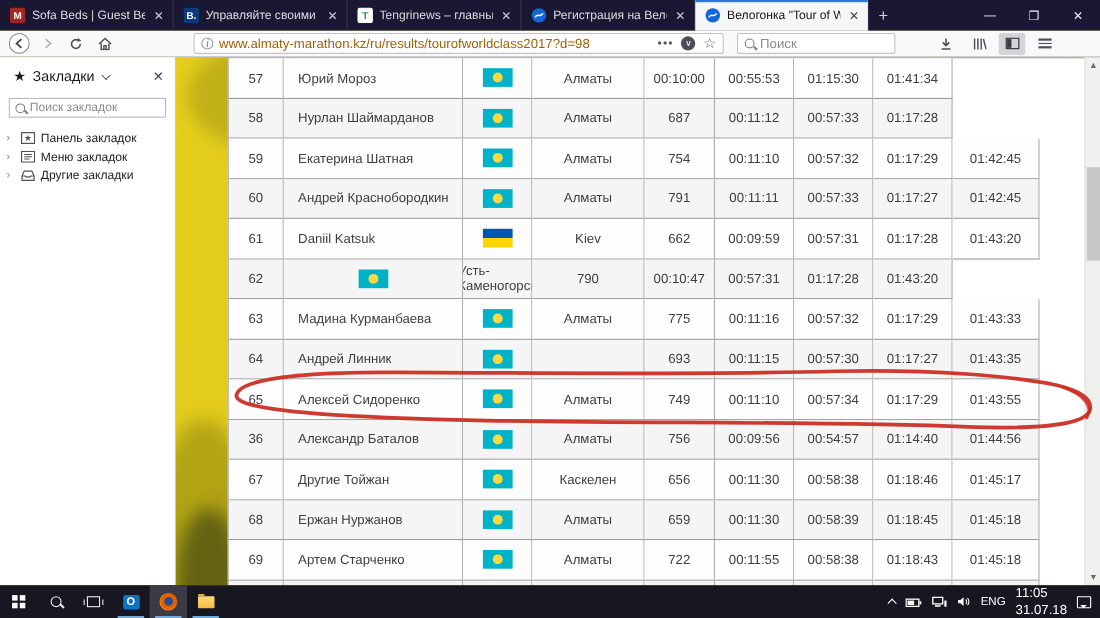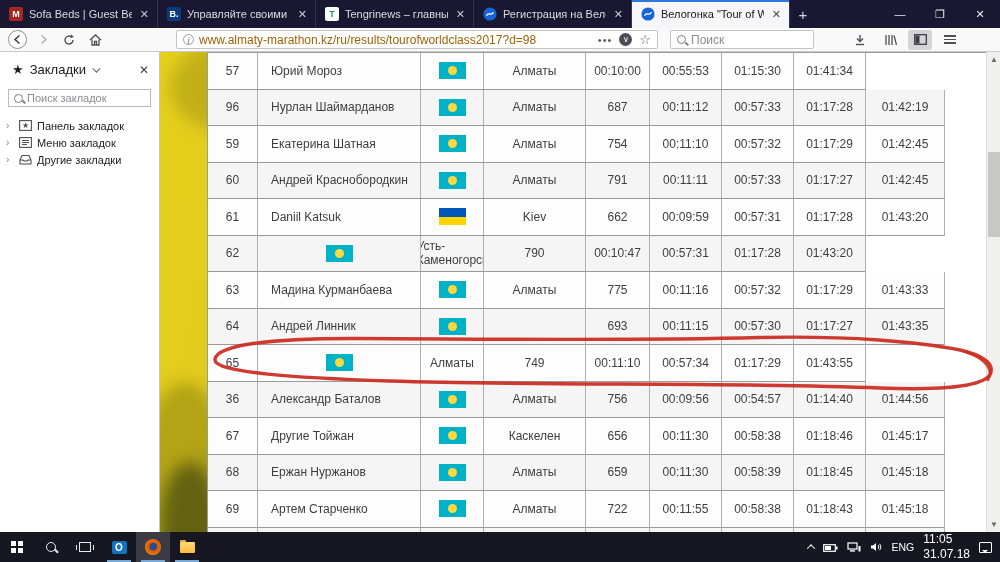--- a/index.html
+++ b/index.html
@@ -239,31 +239,30 @@
           <div class="cell">
             <div class="flagbox flag-kz"></div>
           </div>
           <div class="cell">Алматы</div>
           <div class="cell">00:10:00</div>
           <div class="cell">00:55:53</div>
           <div class="cell">01:15:30</div>
           <div class="cell">01:41:34</div>
         </div>
         <div class="row">
-          <div class="cell">96</div>
+          <div class="cell">58</div>
           <div class="cell name">Нурлан Шаймарданов</div>
           <div class="cell">
             <div class="flagbox flag-kz"></div>
           </div>
           <div class="cell">Алматы</div>
           <div class="cell">687</div>
           <div class="cell">00:11:12</div>
           <div class="cell">00:57:33</div>
           <div class="cell">01:17:28</div>
-          <div class="cell">01:42:19</div>
         </div>
         <div class="row">
           <div class="cell">59</div>
           <div class="cell name">Екатерина Шатная</div>
           <div class="cell">
             <div class="flagbox flag-kz"></div>
           </div>
           <div class="cell">Алматы</div>
           <div class="cell">754</div>
           <div class="cell">00:11:10</div>
@@ -330,20 +329,21 @@
           </div>
           <div class="cell"></div>
           <div class="cell">693</div>
           <div class="cell">00:11:15</div>
           <div class="cell">00:57:30</div>
           <div class="cell">01:17:27</div>
           <div class="cell">01:43:35</div>
         </div>
         <div class="row">
           <div class="cell">65</div>
+          <div class="cell name">Алексей Сидоренко</div>
           <div class="cell">
             <div class="flagbox flag-kz"></div>
           </div>
           <div class="cell">Алматы</div>
           <div class="cell">749</div>
           <div class="cell">00:11:10</div>
           <div class="cell">00:57:34</div>
           <div class="cell">01:17:29</div>
           <div class="cell">01:43:55</div>
         </div>

